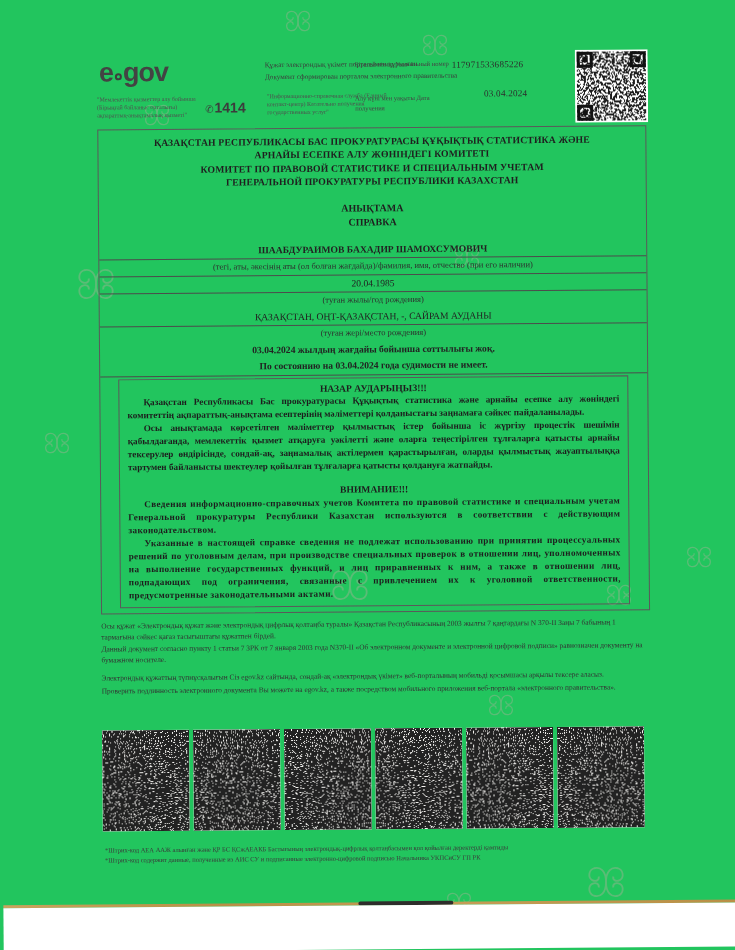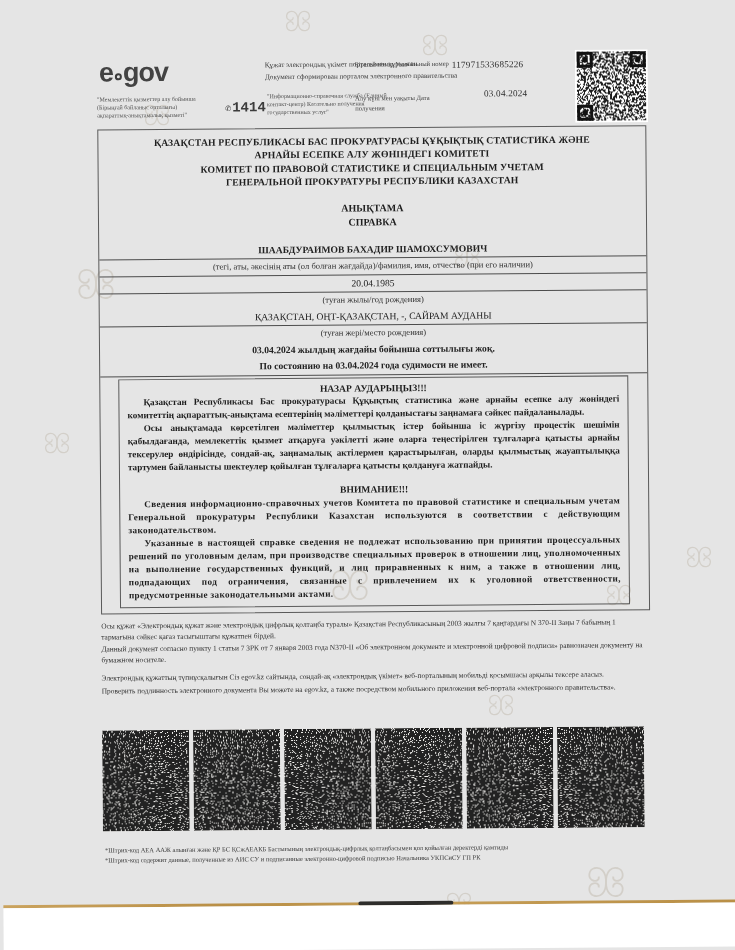--- a/index.html
+++ b/index.html
@@ -3,31 +3,31 @@
 <meta charset="utf-8">
 <style>
   * { margin:0; padding:0; box-sizing:border-box; }
   html,body { width:735px; height:950px; }
   body {
     font-family:"Liberation Serif","DejaVu Serif",serif;
     background:#fbfaf7;
     color:#262626;
     overflow:hidden;
   }
-  #canvas { position:relative; width:735px; height:950px; background:#e5e5e5; }
+  #canvas { position:relative; width:735px; height:950px; background:#22c55e; }
   #paper {
     position:absolute; inset:0;
     transform:rotate(-0.45deg); transform-origin:40% 50%;
   }
   
   .hdr { position:absolute; left:100px; top:52px; width:552px; height:78px; }
   .logo { position:absolute; left:2px; top:6px; font-family:"Liberation Sans","DejaVu Sans",sans-serif; font-weight:bold; font-size:27px; color:#434343; letter-spacing:-1px; line-height:1; }
   .logo .dot { display:inline-block; width:7px; height:7px; border:2.4px solid #3d3d3d; border-radius:50%; margin:0 1px 1px 2px; }
   .svc-kk { position:absolute; left:0; top:42px; width:112px; font-size:6px; line-height:1.35; color:#4f4f4f; }
-  .phone { position:absolute; left:128px; top:47px; font-family:Liberation Mono, monospace; font-weight:bold; font-size:14px; color:#3c3c3c; }
+  .phone { position:absolute; left:108px; top:47px; font-family:Liberation Sans, sans-serif; font-weight:bold; font-size:14px; color:#3c3c3c; }
   .phone .ph-ic { font-size:10px; font-weight:normal; margin-right:1px; }
   .svc-ru { position:absolute; left:170px; top:40px; width:140px; font-size:6px; line-height:1.35; color:#4f4f4f; }
   .formed { position:absolute; left:168px; top:8px; width:210px; font-size:7.2px; line-height:1.6; color:#3c3c3c; }
   .meta-lb { position:absolute; width:95px; font-size:6.6px; line-height:1.45; color:#444; }
   .meta-lb.l1 { left:258px; top:8px; }
   .meta-lb.l2 { left:258px; top:42px; }
   .meta-v { position:absolute; left:355px; font-size:9.2px; color:#2c2c2c; letter-spacing:.2px; }
   .meta-v.v1 { top:9px; }
   .meta-v.v2 { top:38px;margin-left:32px; }
   .qr { position:absolute; left:478px; top:0px; width:73px; height:73px; }

